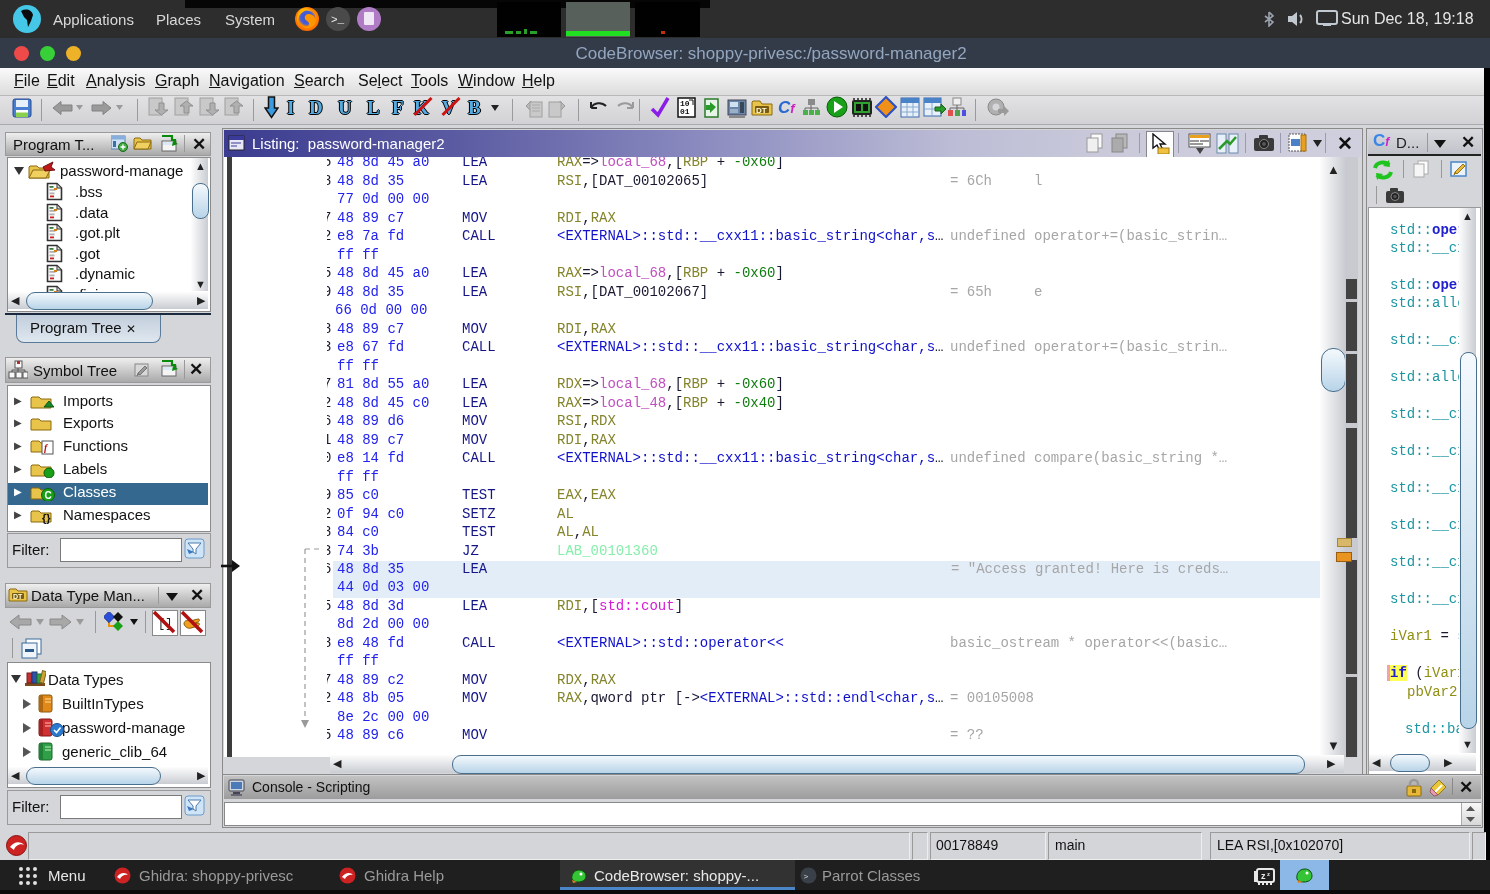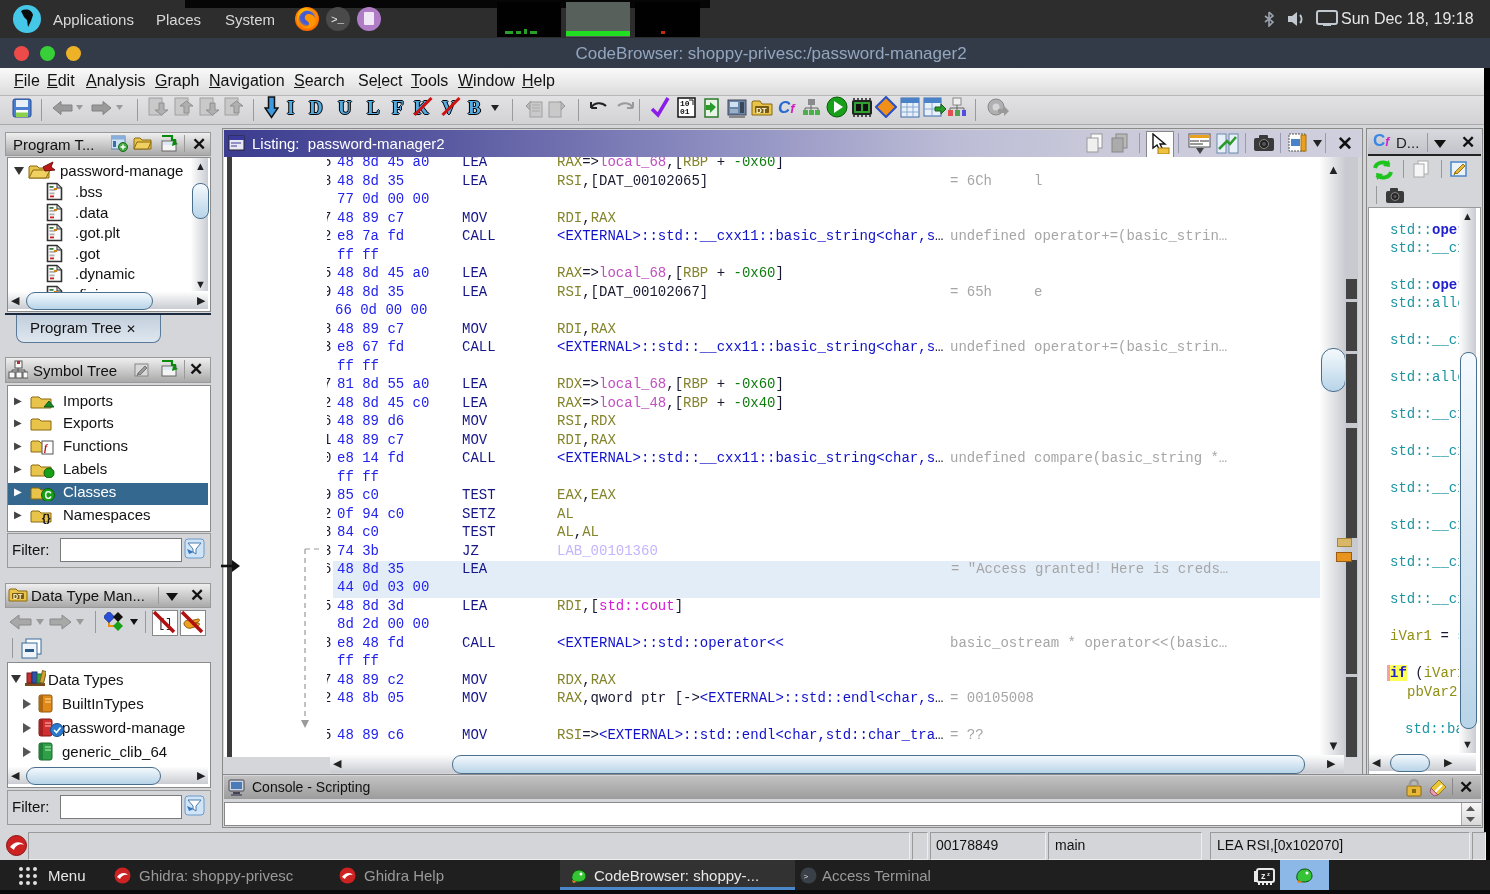--- a/index.html
+++ b/index.html
@@ -36,21 +36,21 @@
 .by{color:#2222ee;}
 .mn{color:#151588;}
 .rg{color:#84842c;}
 .lc{color:#c050c0;}
 .gn{color:#0e7d0e;}
 .bl{color:#1111cc;}
 .dk{color:#181830;}
 .cm{color:#a6a6a6;}
 .mg{color:#d819d8;}
 .tl2{color:#1d96a3;}
-.nv{color:#c4b5fd;}
+.nv{color:#86efac;}
 .fn{color:#2020d0;font-weight:bold;}
 .hlif{color:#2020d0;font-weight:bold;background:#ffff5a;box-shadow:-3px 0 0 #f8a0a8;}
 .ol{color:#8f8f13;}
 
 .ptrow{position:absolute;left:0;font-size:15px;color:#111;height:20px;}
 .pgico{margin-left:38px;margin-right:12px;vertical-align:-4px;}
 .strow{position:absolute;left:0;width:200px;height:22.8px;font-size:15px;color:#111;}
 .harr{display:inline-block;margin-left:6px;width:12px;font-size:10px;color:#444;vertical-align:2px;}
 .sfold{vertical-align:-4px;margin-left:4px;}
 .stxt{margin-left:7px;}
@@ -761,25 +761,27 @@
       <span class="abs mono mn" style="left:238px">MOV</span>
       <span class="abs mono" style="left:333px"><span class="rg">RDX</span><span class="dk">,</span><span class="rg">RAX</span></span>
     </div>
 <div class="abs" style="top:533.37px;left:0;width:1096px;height:18.5px">
       <span class="abs mono dk" style="left:103px;width:8px;overflow:hidden;display:inline-block"><span style="margin-left:-4px">2</span></span>
       <span class="abs mono by" style="left:113px">48 8b 05</span>
       <span class="abs mono mn" style="left:238px">MOV</span>
       <span class="abs mono" style="left:333px"><span class="rg">RAX</span><span class="dk">,qword ptr [-&gt;</span><span class="bl">&lt;EXTERNAL&gt;::std::endl&lt;char,s</span><span class="dk">…</span></span>
       <span class="abs mono cm" style="left:726px">= 00105008</span>
     </div>
+<div class="abs" style="top:551.85px;left:0;width:1096px;height:18.5px">
+      <span class="abs mono by" style="left:113px">8e 2c 00 00</span>
+    </div>
 <div class="abs" style="top:570.33px;left:0;width:1096px;height:18.5px">
       <span class="abs mono dk" style="left:103px;width:8px;overflow:hidden;display:inline-block"><span style="margin-left:-4px">5</span></span>
       <span class="abs mono by" style="left:113px">48 89 c6</span>
       <span class="abs mono mn" style="left:238px">MOV</span>
-      <span class="abs mono" style="left:333px"><span class="rg">RSI</span><span class="dk">=&gt;</span><span class="bl">&lt;EXTERNAL&gt;::std::endl&lt;char,std::char_tra</span><span class="dk">…</span></span>
       <span class="abs mono cm" style="left:726px">= ??</span>
     </div>
 <svg class="abs" style="left:75px;top:385px" width="24" height="200">
       <path d="M6 7 H20 M6 7 V178" stroke="#9a9a9a" stroke-width="1.2" fill="none" stroke-dasharray="5 4"></path>
       <path d="M2 178 L10 178 L6 186 Z" fill="#9a9a9a"></path>
     </svg>
 </div>
 <svg class="abs" style="left:221px;top:558px" width="21" height="16">
     <path d="M0 8 H12" stroke="#111" stroke-width="2.6"></path>
     <path d="M11 2 L19 8 L11 14 Z" fill="#111"></path>
@@ -936,21 +938,21 @@
 <svg class="abs" style="left:570px;top:867px" width="18" height="17">
     <path d="M2 12 C1 8 4 3 9 3 C13 3 16 6 16 9 C16 13 12 15 8 15 C5 15 3 14 2 12 Z" fill="#35c435" stroke="#0a500a"></path>
     <circle cx="11" cy="7" r="1.5" fill="#fff"></circle>
     <path d="M2 13 L7 15 L3 16 Z" fill="#e87f1e"></path>
   </svg>
 <div class="abs titem witem" style="left:594px">CodeBrowser: shoppy-...</div>
 <svg class="abs" style="left:800px;top:867px" width="17" height="17">
     <circle cx="8.5" cy="8.5" r="8" fill="#3a4048"></circle>
     <text x="3.5" y="12" font-size="8" fill="#ddd" font-family="Liberation Mono">&gt;</text>
   </svg>
-<div class="abs titem" style="left:822px">Access Terminal</div>
+<div class="abs titem" style="left:822px">Parrot Classes</div>
 <svg class="abs" style="left:1253px;top:868px" width="22" height="18">
     <rect x="4" y="1" width="17" height="13" rx="2" fill="none" stroke="#e8e8e8" stroke-width="2"></rect>
     <text x="8" y="11" font-size="9" fill="#e8e8e8" font-weight="bold">z</text>
     <text x="14" y="8" font-size="6" fill="#e8e8e8" font-weight="bold">z</text>
     <rect x="1" y="3" width="3" height="11" fill="#e8e8e8"></rect>
     <rect x="5" y="14" width="2" height="3" fill="#e8e8e8"></rect>
     <rect x="9" y="14" width="2" height="3" fill="#e8e8e8"></rect>
     <rect x="13" y="14" width="2" height="3" fill="#e8e8e8"></rect>
     <rect x="17" y="14" width="2" height="3" fill="#e8e8e8"></rect>
   </svg>

